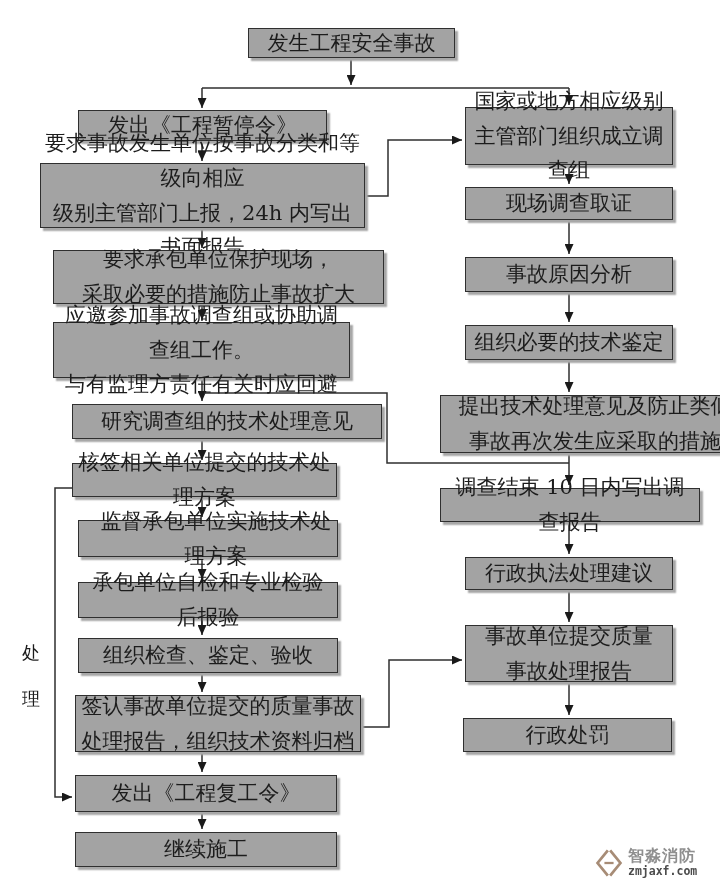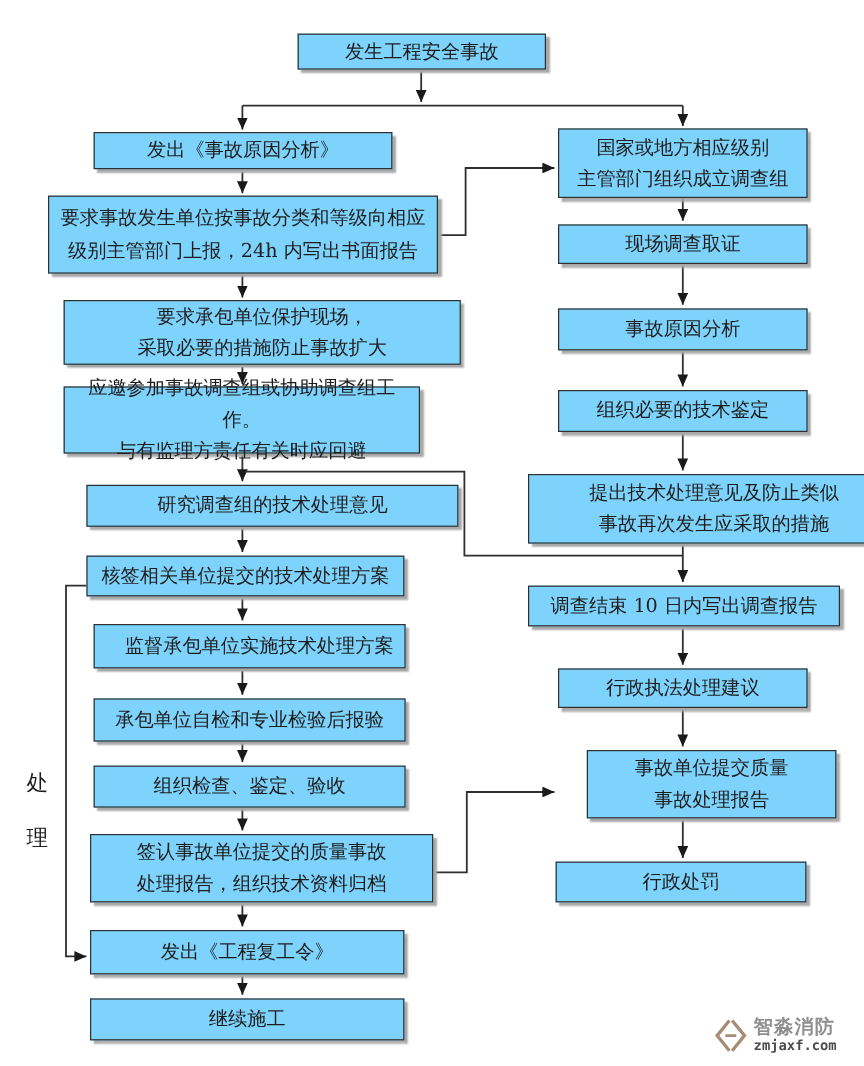--- a/index.html
+++ b/index.html
@@ -4,24 +4,24 @@
 <style>
   html,body{margin:0;padding:0;}
   body{
     width:720px;height:888px;position:relative;background:#ffffff;
     font-family:"DejaVu Serif","Liberation Serif",serif;
     overflow:hidden;
   }
   #lines{position:absolute;left:0;top:0;width:720px;height:888px;}
   .node{
     position:absolute;box-sizing:border-box;
-    background:#7dd3fc;border:1.5px solid #2f2f2f;
+    background:#a3a3a3;border:1.5px solid #2f2f2f;
     box-shadow:3px 3px 1.5px #a8a8a8;
     display:flex;align-items:center;justify-content:center;
-    text-align:center;font-size:16px;line-height:1.65;color:#1c1c1c;
+    text-align:center;font-size:21px;line-height:1.65;color:#1c1c1c;
     white-space:pre-line;padding:1px 4px;
   }
   .side-label{
     position:absolute;left:20px;top:630px;width:22px;
     font-size:18px;line-height:2.55;word-break:break-all;
     color:#1c1c1c;text-align:center;
   }
   .watermark{
     position:absolute;left:594px;top:844px;width:122px;height:38px;
     display:flex;align-items:center;gap:4px;
@@ -72,21 +72,21 @@
     <path d="M569,360 V392" marker-end="url(#arw)"></path>
     <path d="M569,453 V485" marker-end="url(#arw)"></path>
     <path d="M569,522 V554" marker-end="url(#arw)"></path>
     <path d="M569,590 V622" marker-end="url(#arw)"></path>
     <path d="M569,682 V715" marker-end="url(#arw)"></path>
   </g>
 </svg>
 
 <div class="node" style="left:248px;top:28px;width:207px;height:30px;">发生工程安全事故</div>
 
-<div class="node" style="left:78px;top:110px;width:249px;height:31px;">发出《事故原因分析》</div>
+<div class="node" style="left:78px;top:110px;width:249px;height:31px;">发出《工程暂停令》</div>
 <div class="node" style="left:40px;top:163px;width:325px;height:65px;">要求事故发生单位按事故分类和等级向相应
 级别主管部门上报，24h 内写出书面报告</div>
 <div class="node" style="left:53px;top:250px;width:331px;height:54px;">要求承包单位保护现场，
 采取必要的措施防止事故扩大</div>
 <div class="node" style="left:53px;top:322px;width:297px;height:56px;">应邀参加事故调查组或协助调查组工作。
 与有监理方责任有关时应回避</div>
 <div class="node" style="left:72px;top:404px;width:310px;height:35px;">研究调查组的技术处理意见</div>
 <div class="node" style="left:72px;top:463px;width:265px;height:34px;">核签相关单位提交的技术处理方案</div>
 <div class="node" style="left:78px;top:520px;width:260px;height:37px;padding-left:20px;">监督承包单位实施技术处理方案</div>
 <div class="node" style="left:78px;top:582px;width:260px;height:36px;">承包单位自检和专业检验后报验</div>
@@ -98,21 +98,21 @@
 
 <div class="node" style="left:465px;top:107px;width:208px;height:58px;">国家或地方相应级别
 主管部门组织成立调查组</div>
 <div class="node" style="left:465px;top:187px;width:208px;height:33px;">现场调查取证</div>
 <div class="node" style="left:465px;top:257px;width:208px;height:35px;">事故原因分析</div>
 <div class="node" style="left:465px;top:325px;width:208px;height:35px;">组织必要的技术鉴定</div>
 <div class="node" style="left:440px;top:395px;width:310px;height:58px;">提出技术处理意见及防止类似
 事故再次发生应采取的措施</div>
 <div class="node" style="left:440px;top:488px;width:260px;height:34px;">调查结束 10 日内写出调查报告</div>
 <div class="node" style="left:465px;top:557px;width:208px;height:33px;">行政执法处理建议</div>
-<div class="node" style="left:465px;top:625px;width:208px;height:57px;margin-left:24px;">事故单位提交质量
+<div class="node" style="left:465px;top:625px;width:208px;height:57px;">事故单位提交质量
 事故处理报告</div>
 <div class="node" style="left:463px;top:718px;width:209px;height:34px;">行政处罚</div>
 
 <div class="side-label">处理</div>
 
 <div class="watermark">
   <svg class="wm-logo" width="30" height="32" viewBox="0 0 26 28">
     <g fill="none" stroke="#a78c76" stroke-width="2.4" stroke-linejoin="miter">
       <path d="M12,3 L3,14 L12,25"></path>
       <path d="M14,3 L23,14 L14,25"></path>

